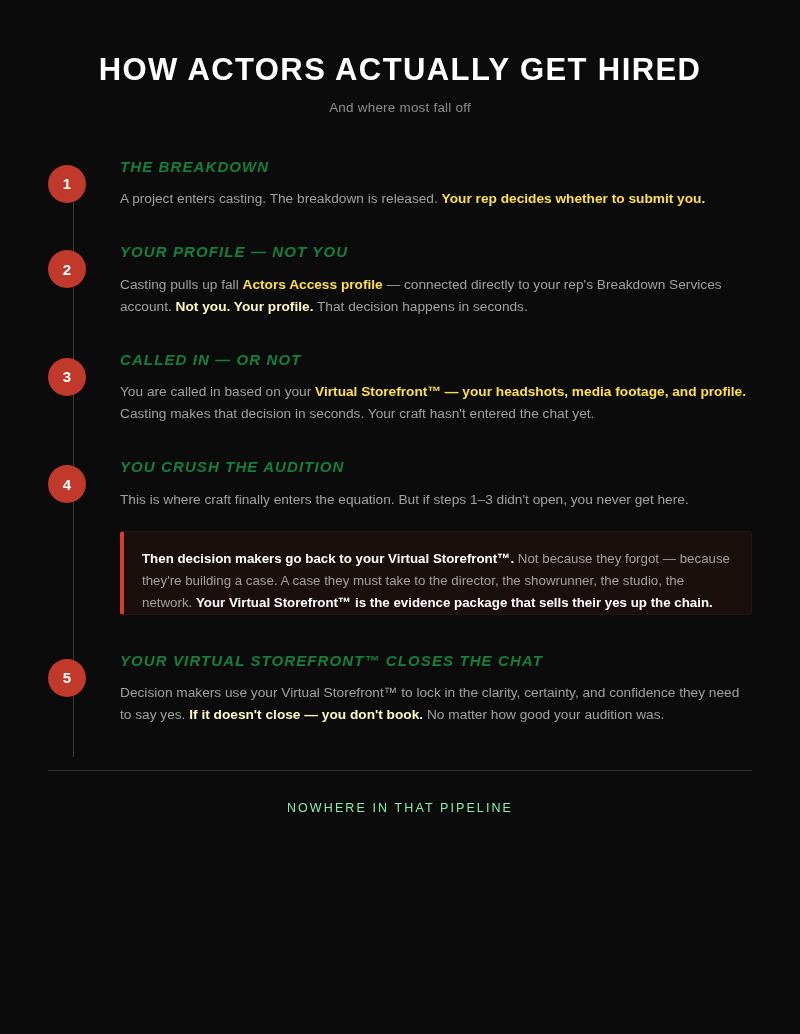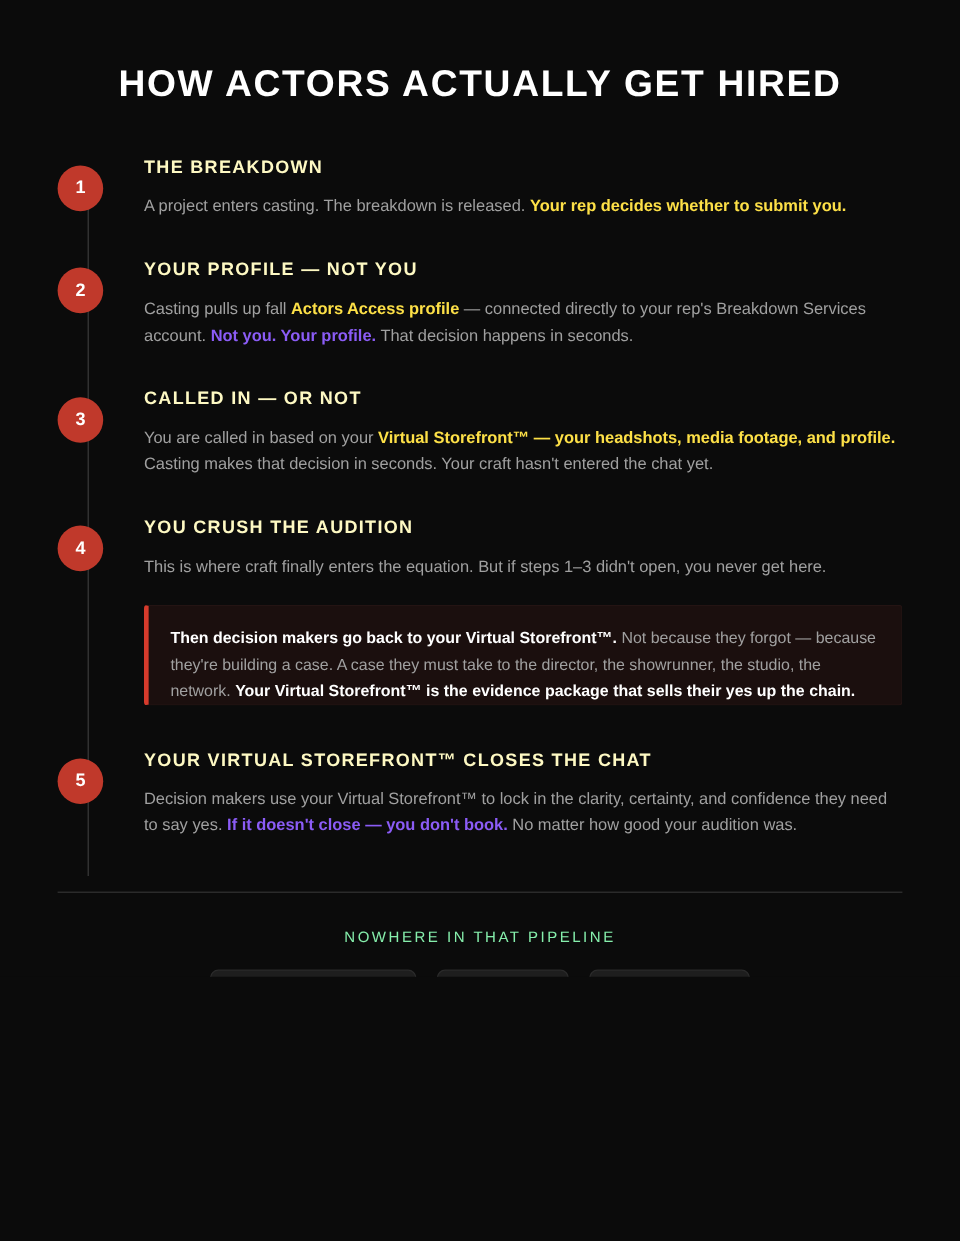--- a/index.html
+++ b/index.html
@@ -82,37 +82,38 @@
     margin-top: 8px;
   }
 
   .step-body {
     flex: 1 1 auto;
     padding-left: 34px;
     padding-top: 0;
   }
 
   .step-title {
-    color: #fef9c3;
+    color: #15803d;
     font-size: 15px;
     font-weight: bold;
     letter-spacing: 1.1px;
     text-transform: uppercase;
     line-height: 1.3;
     margin-bottom: 12px;
+    font-style: italic;
   }
 
   .step-text {
     color: #a0a0a0;
     font-size: 13.7px;
     line-height: 22px;
     max-width: 628px;
   }
   .step-text b { color: #fde047; font-weight: bold; }
-  .step-text .red { color: #8b5cf6; font-weight: bold; }
+  .step-text .red { color: #fef9c3; font-weight: bold; }
 
   
   .callout {
     margin-top: 20px;
     margin-bottom: 4px;
     background: #1b0f0e;
     border-left: 4px solid #d63b2c;
     border-top: 1px solid #241413;
     border-right: 1px solid #241413;
     border-bottom: 1px solid #241413;
@@ -184,20 +185,21 @@
   .closer-line .red-deep { color: #c0392b; font-weight: bold; }
   .closer-line .red-soft { color: #e05a4a; font-weight: bold; }
 </style>
 </head>
 <body>
 
 <div class="page">
 
   <div class="header">
     <h1 class="title">How Actors Actually Get Hired</h1>
+    <div class="subtitle">And where most fall off</div>
   </div>
 
   <div class="timeline">
     <div class="rail"></div>
     <div id="steps-container">
         <div class="step">
           <div class="badge">1</div>
           <div class="step-body">
             <div class="step-title">The Breakdown</div>
             <div class="step-text"><span>A project enters casting. The breakdown is released. </span><span><b>Your rep decides whether to submit you.</b></span></div>

